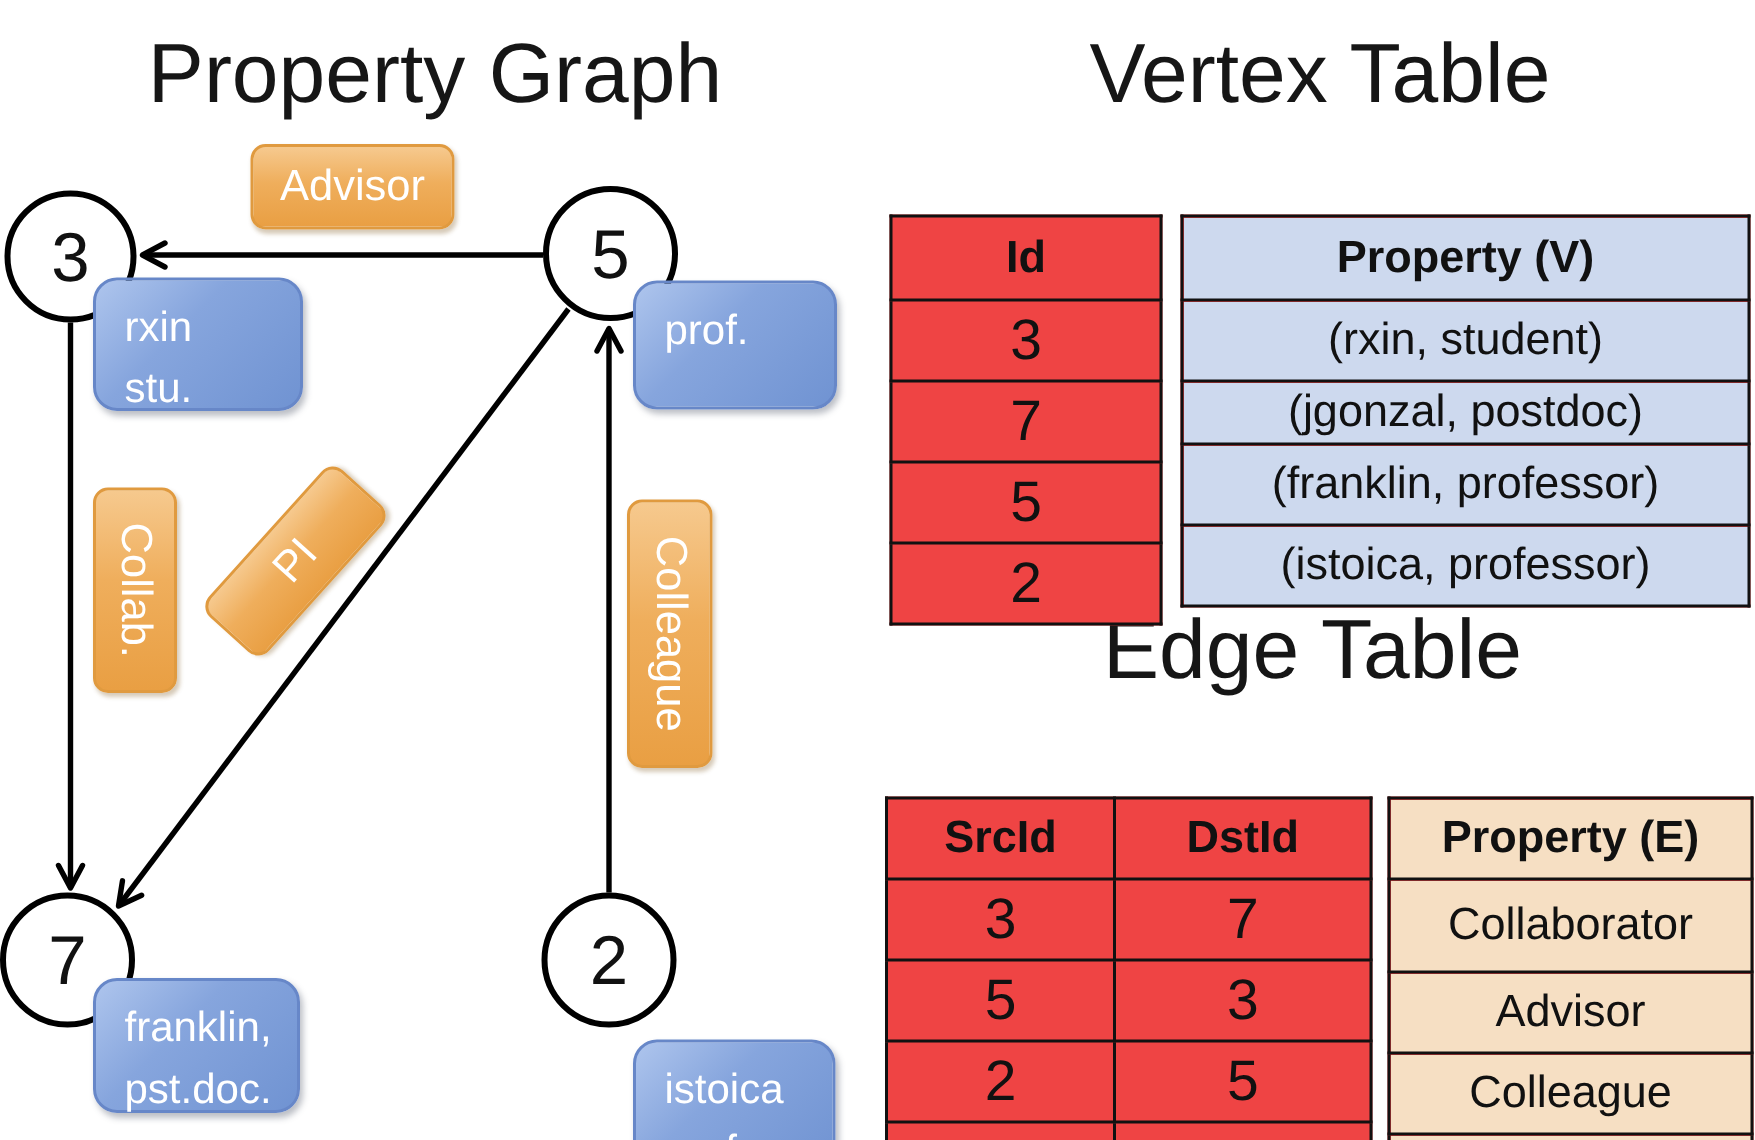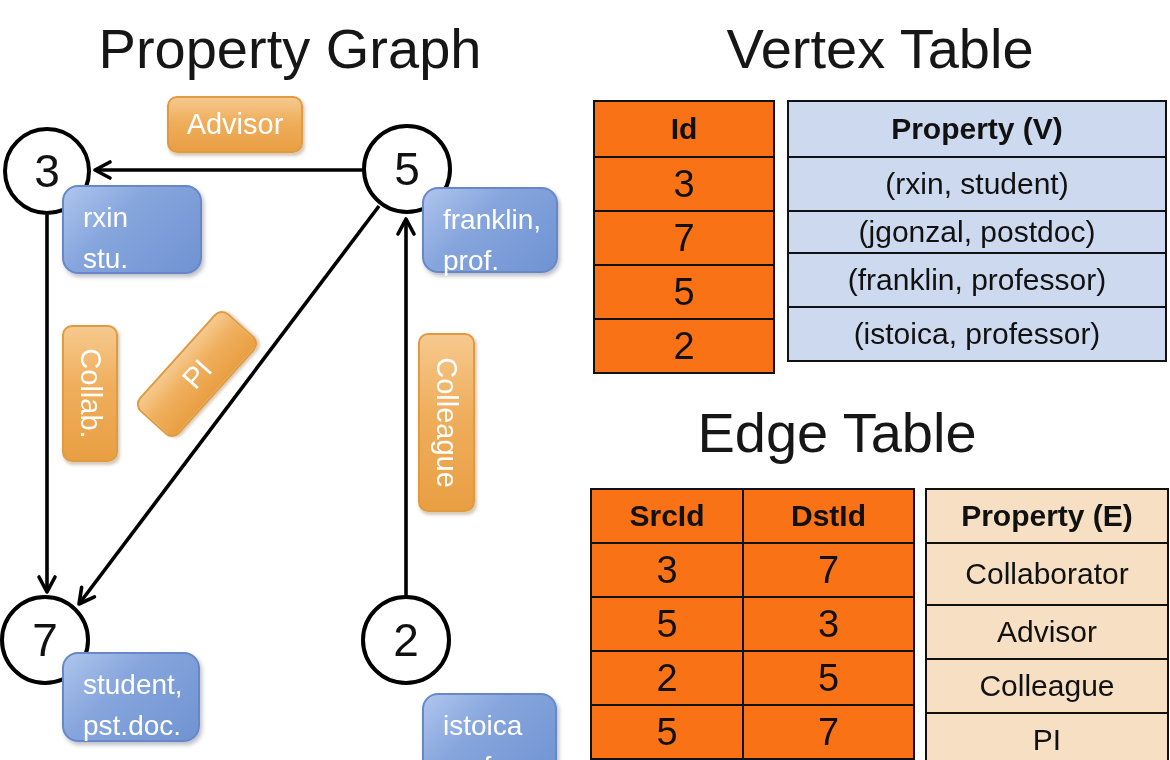--- a/index.html
+++ b/index.html
@@ -41,40 +41,41 @@
     display:flex; align-items:center; justify-content:center;
   }
   .elabel .vtext { display:block; transform:rotate(90deg); white-space:nowrap; }
   .elabel.pi { transform:rotate(-48deg); }
 
   .edges-svg { position:absolute; left:0; top:0; z-index:2; pointer-events:none; }
 
   
   table.dtab {
     position:absolute; border-collapse:collapse; table-layout:fixed;
-    background:#f97316;
+    background:#ef4444;
+    margin-top:43px;
   }
   table.dtab td {
     border:2.5px solid #111; text-align:center; vertical-align:middle;
     padding:0; overflow:hidden; white-space:nowrap;
   }
   td.hcell  { font-weight:700; font-size:30px; }
   td.numcell { font-size:38px; font-weight:400; }
   td.txtcell { font-size:30px; font-weight:400; }
   .vfill td { background:#cdd9ee; }
   .efill td { background:#f6dfc3; }
 </style>
 </head>
 <body>
 
 <div class="stage">
 
   <div class="big-title" style="left:40px; top:18px; width:500px;">Property Graph</div>
   <div class="big-title" style="left:660px; top:18px; width:440px;">Vertex Table</div>
-  <div class="big-title" style="left:617px; top:402px; width:440px;">Edge Table</div>
+  <div class="big-title" style="left:655px; top:402px; width:440px;">Edge Table</div>
 
   <svg class="edges-svg" width="1170" height="760" viewBox="0 0 1170 760">
     <defs>
       <marker id="arrowV" markerUnits="userSpaceOnUse" markerWidth="26" markerHeight="26" viewBox="0 0 26 26" refX="20" refY="13" orient="auto">
         <path d="M5,5 L20,13 L5,21" fill="none" stroke="#000" stroke-width="3.6" stroke-linecap="round" stroke-linejoin="round"></path>
       </marker>
     </defs>
     <line x1="362" y1="170" x2="95" y2="170" stroke="#000" stroke-width="3.6" marker-end="url(#arrowV)"></line>
     <line x1="47" y1="215" x2="47" y2="592" stroke="#000" stroke-width="3.6" marker-end="url(#arrowV)"></line>
     <line x1="379" y1="206" x2="79" y2="604" stroke="#000" stroke-width="3.6" marker-end="url(#arrowV)"></line>
@@ -92,25 +93,24 @@
   </div>
   <div class="gnode" style="left:361px; top:595px; width:90px; height:90px;">
     <span>2</span>
   </div>
 
   <div class="vbox" style="left:62px;  top:185px; width:140px; height:89px;">
     <div>rxin</div>
     <div>stu.</div>
   </div>
   <div class="vbox" style="left:422px; top:187px; width:136px; height:86px;">
+    <div>prof.</div>
+  </div>
+  <div class="vbox" style="left:62px;  top:652px; width:138px; height:90px;">
     <div>franklin,</div>
-    <div>prof.</div>
-  </div>
-  <div class="vbox" style="left:62px;  top:652px; width:138px; height:90px;">
-    <div>student,</div>
     <div>pst.doc.</div>
   </div>
   <div class="vbox" style="left:422px; top:652px; width:135px; height:90px;margin-top:41px;">
     <div>istoica</div>
     <div>prof.</div>
   </div>
 
   <div class="elabel" style="left:167px; top:96px; width:136px; height:57px;">
     <span>Advisor</span>
   </div>

